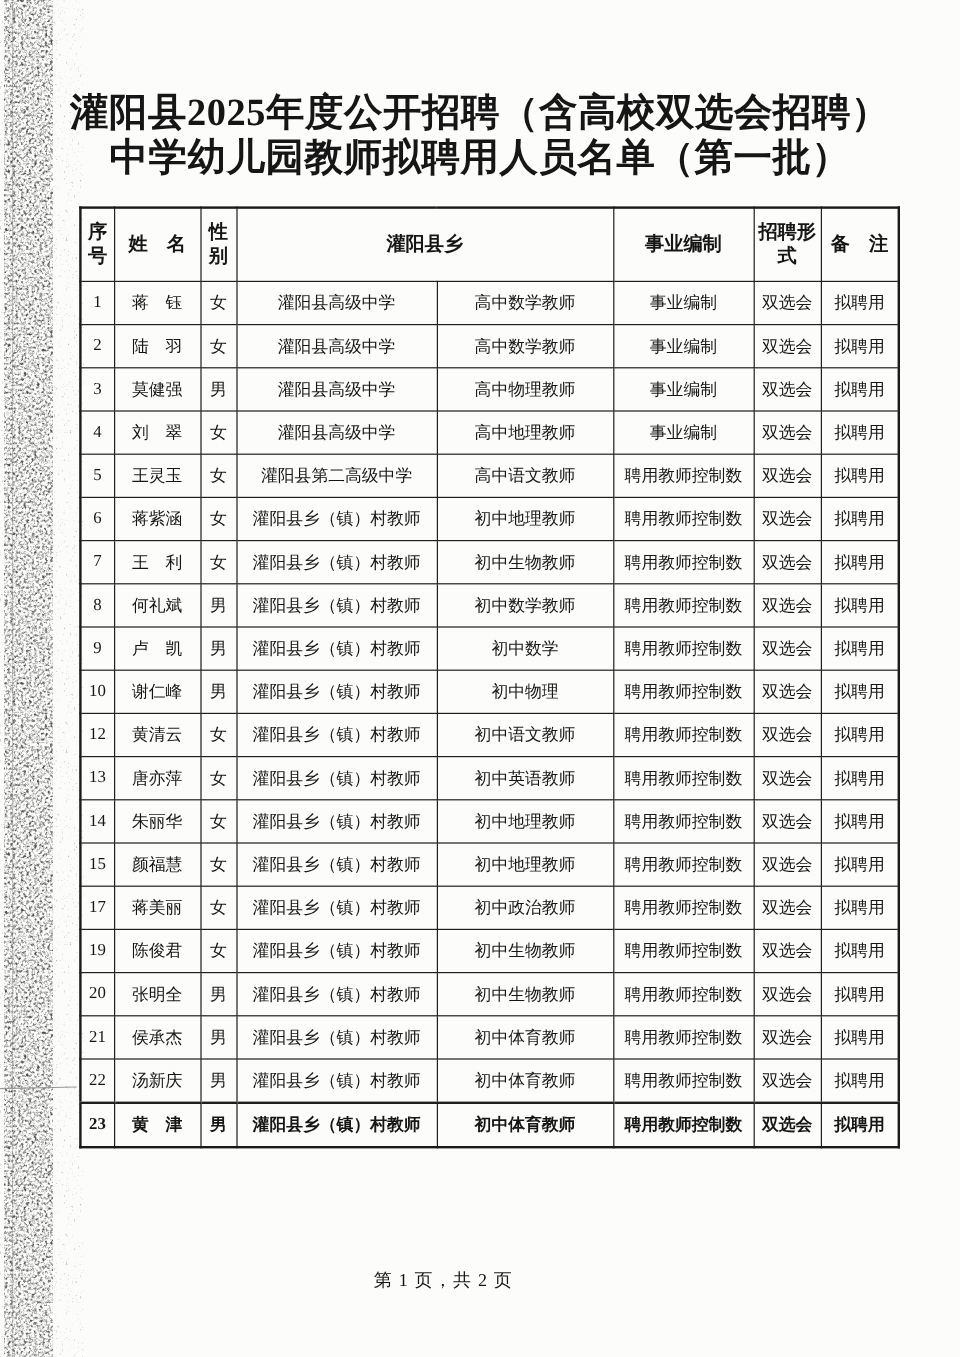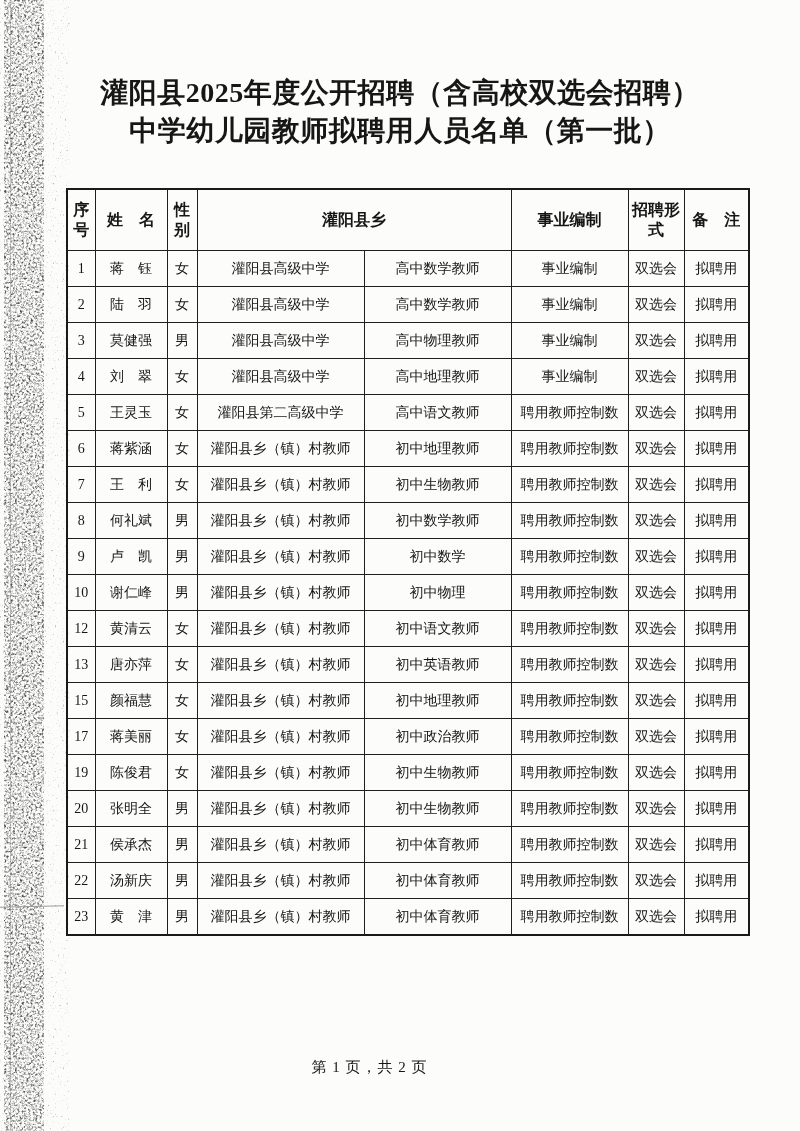--- a/index.html
+++ b/index.html
@@ -30,30 +30,30 @@
     background: #9a9a96;
     transform: rotate(-1.2deg);
   }
   .title {
     position: absolute;
     left: 0;
     top: 74px;
     width: 800px;
     margin: 0;
     text-align: center;
-    font-size: 28px;
+    font-size: 32px;
     font-weight: 700;
     line-height: 38px;
     letter-spacing: 0.5px;
   }
   .title .line { display: block; }
   table.roster {
     position: absolute;
     left: 66px;
-    top: 188px;
+    top: 172px;
     width: 682px;
     border-collapse: collapse;
     table-layout: fixed;
     background: transparent;
   }
   table.roster th, table.roster td {
     border: 1.6px solid #1f1f1f;
     text-align: center;
     vertical-align: middle;
     padding: 0 3px;
@@ -251,20 +251,30 @@
     <td>13</td>
     <td>唐亦萍</td>
     <td>女</td>
     <td>灌阳县乡（镇）村教师</td>
     <td>初中英语教师</td>
     <td>聘用教师控制数</td>
     <td>双选会</td>
     <td>拟聘用</td>
   </tr>
       <tr>
+    <td>14</td>
+    <td>朱丽华</td>
+    <td>女</td>
+    <td>灌阳县乡（镇）村教师</td>
+    <td>初中地理教师</td>
+    <td>聘用教师控制数</td>
+    <td>双选会</td>
+    <td>拟聘用</td>
+  </tr>
+      <tr>
     <td>15</td>
     <td>颜福慧</td>
     <td>女</td>
     <td>灌阳县乡（镇）村教师</td>
     <td>初中地理教师</td>
     <td>聘用教师控制数</td>
     <td>双选会</td>
     <td>拟聘用</td>
   </tr>
       <tr>

